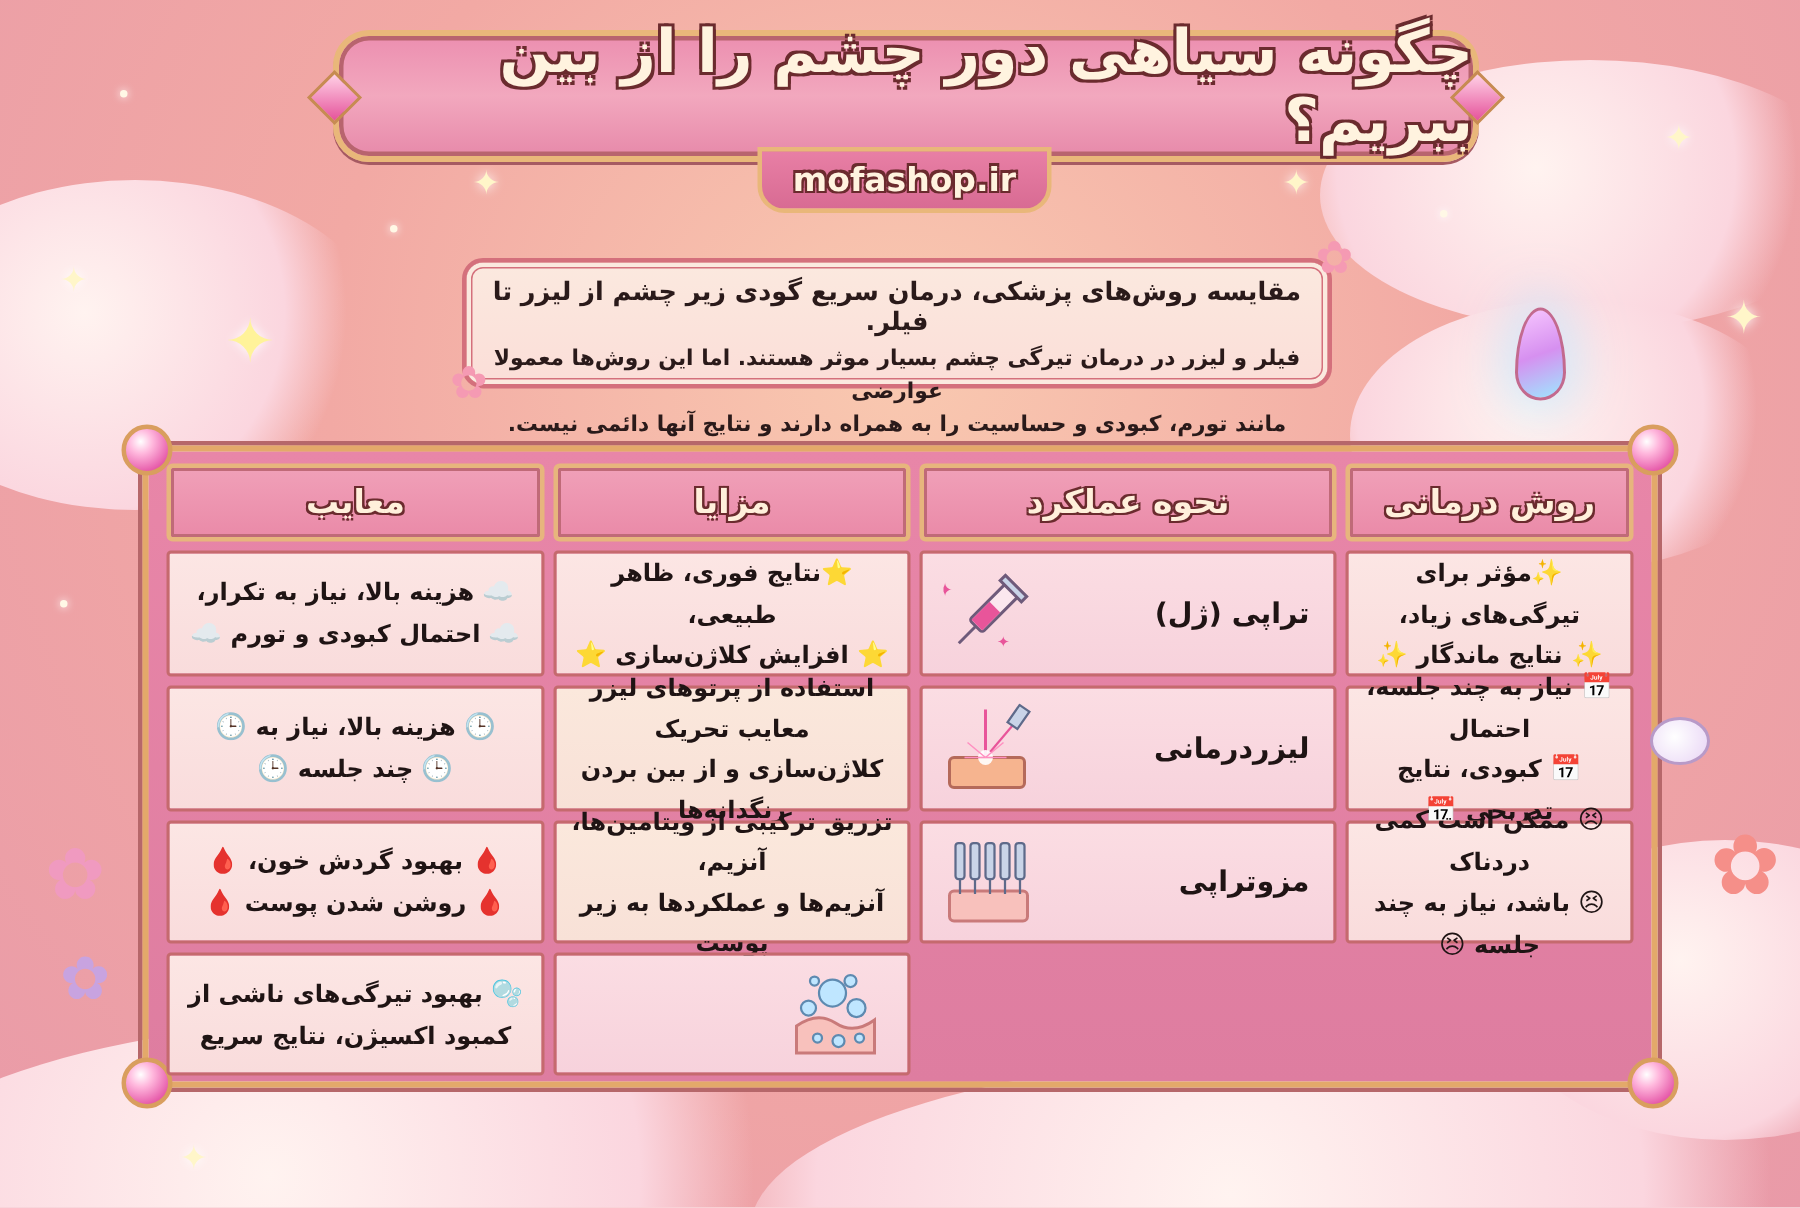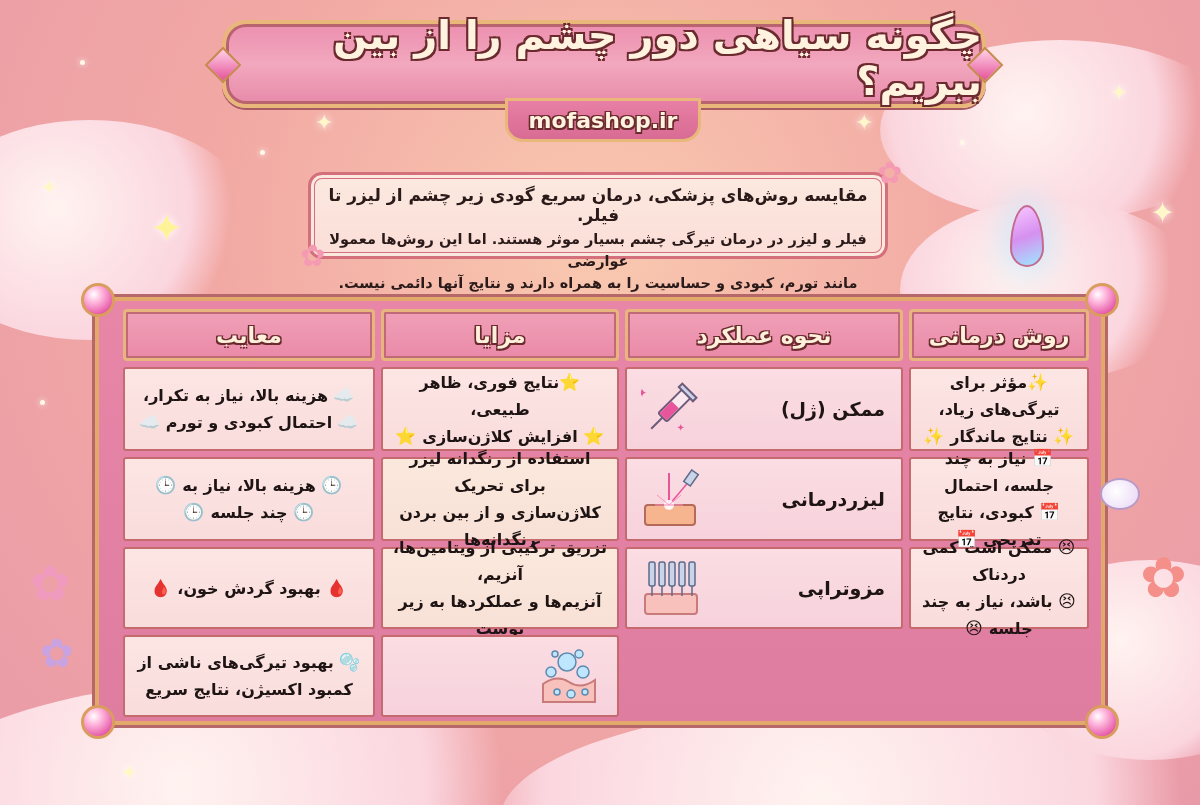--- a/index.html
+++ b/index.html
@@ -56,21 +56,21 @@
     box-shadow: 0 0 0 3px #b6676a;
     box-sizing:border-box;
   }
   .orb { position:absolute; width:28px; height:28px; border-radius:50%;
     background: radial-gradient(circle at 35% 30%, #fff 0%, #ffb8dd 30%, #e452a5 80%);
     border:3px solid #d99e5e; }
   .table-grid {
     position:absolute; left:12px; top:8px; right:12px; bottom:8px;
     display:grid; grid-template-columns: 252px 238px 278px 1fr;
     grid-template-rows: 52px 84px 84px 82px 82px;
-    gap:6px; direction:ltr;margin-left:12px;
+    gap:6px; direction:ltr;
   }
   .head-cell {
     background: linear-gradient(180deg,#f0a0b8,#ea8aa8);
     border:3px solid #e7b57d; box-shadow: inset 0 0 0 2px #c06a78;
     display:flex; align-items:center; justify-content:center; border-radius:4px;
   }
   .head-text { direction:rtl; font-size:22px; font-weight:bold; color:#fff0db;
     text-shadow: 1.5px 1.5px 0 #6b2b2e, -1.5px -1.5px 0 #6b2b2e, 1.5px -1.5px 0 #6b2b2e, -1.5px 1.5px 0 #6b2b2e; }
   .cell {
     background: linear-gradient(180deg,#fce6e4,#f9dcdc);
@@ -153,21 +153,21 @@
       <div><span class="emo">☁️</span> <span>احتمال کبودی و تورم</span> <span class="emo">☁️</span></div>
     </div>
       </div>
     <div class="cell">
         <div>
       <div><span class="emo">⭐</span><span>نتایج فوری، ظاهر طبیعی،</span></div>
       <div><span class="emo">⭐</span> <span>افزایش کلاژن‌سازی</span> <span class="emo">⭐</span></div>
     </div>
       </div>
     <div class="cell method">
-      <span class="method-name">ممکن (ژل)</span>
+      <span class="method-name">تراپی (ژل)</span>
       <span class="method-icon">
         <svg width="60" height="60" viewBox="0 0 60 60">
             <g transform="rotate(45 30 30)">
               <rect x="24" y="8" width="12" height="34" rx="2" fill="#fbe7ee" stroke="#6e5a7a" stroke-width="2"></rect>
               <rect x="25" y="24" width="10" height="17" fill="#e8559a"></rect>
               <rect x="20" y="4" width="20" height="5" fill="#c9d4e8" stroke="#6e5a7a" stroke-width="2"></rect>
               <line x1="30" y1="42" x2="30" y2="58" stroke="#6e5a7a" stroke-width="2"></line>
             </g>
             <text x="6" y="18" font-size="12" fill="#e8559a">✦</text>
             <text x="44" y="52" font-size="10" fill="#e8559a">✦</text>
@@ -182,21 +182,21 @@
     </div>
       </div>
     <div class="cell">
         <div>
       <div><span class="emo">🕒</span> <span>هزینه بالا، نیاز به</span> <span class="emo">🕒</span></div>
       <div><span class="emo">🕒</span> <span>چند جلسه</span> <span class="emo">🕒</span></div>
     </div>
       </div>
     <div class="cell func">
         <div>
-      <div>استفاده از رنگدانه لیزر برای تحریک</div>
+      <div>استفاده از پرتوهای لیزر معایب تحریک</div>
       <div>کلاژن‌سازی و از بین بردن رنگدانه‌ها</div>
     </div>
       </div>
     <div class="cell method">
       <span class="method-name">لیزردرمانی</span>
       <span class="method-icon">
         <svg width="64" height="60" viewBox="0 0 64 60">
             <rect x="6" y="36" width="50" height="20" rx="3" fill="#f6b48f" stroke="#b56a5a" stroke-width="2"></rect>
             <line x1="30" y1="4" x2="30" y2="36" stroke="#e8559a" stroke-width="2"></line>
             <line x1="30" y1="36" x2="52" y2="10" stroke="#e8559a" stroke-width="1.5"></line>
@@ -214,20 +214,21 @@
 
     <div class="cell">
         <div>
       <div><span class="emo">📅</span> <span>نیاز به چند جلسه، احتمال</span></div>
       <div><span class="emo">📅</span> <span>کبودی، نتایج تدریجی</span> <span class="emo">📅</span></div>
     </div>
       </div>
     <div class="cell">
         <div>
       <div><span class="emo">🩸</span> <span>بهبود گردش خون،</span> <span class="emo">🩸</span></div>
+      <div><span class="emo">🩸</span> <span>روشن شدن پوست</span> <span class="emo">🩸</span></div>
     </div>
       </div>
     <div class="cell func">
         <div>
       <div>تزریق ترکیبی از ویتامین‌ها، آنزیم،</div>
       <div>آنزیم‌ها و عملکرد‌ها به زیر پوست</div>
     </div>
       </div>
     <div class="cell method">
       <span class="method-name">مزوتراپی</span>

